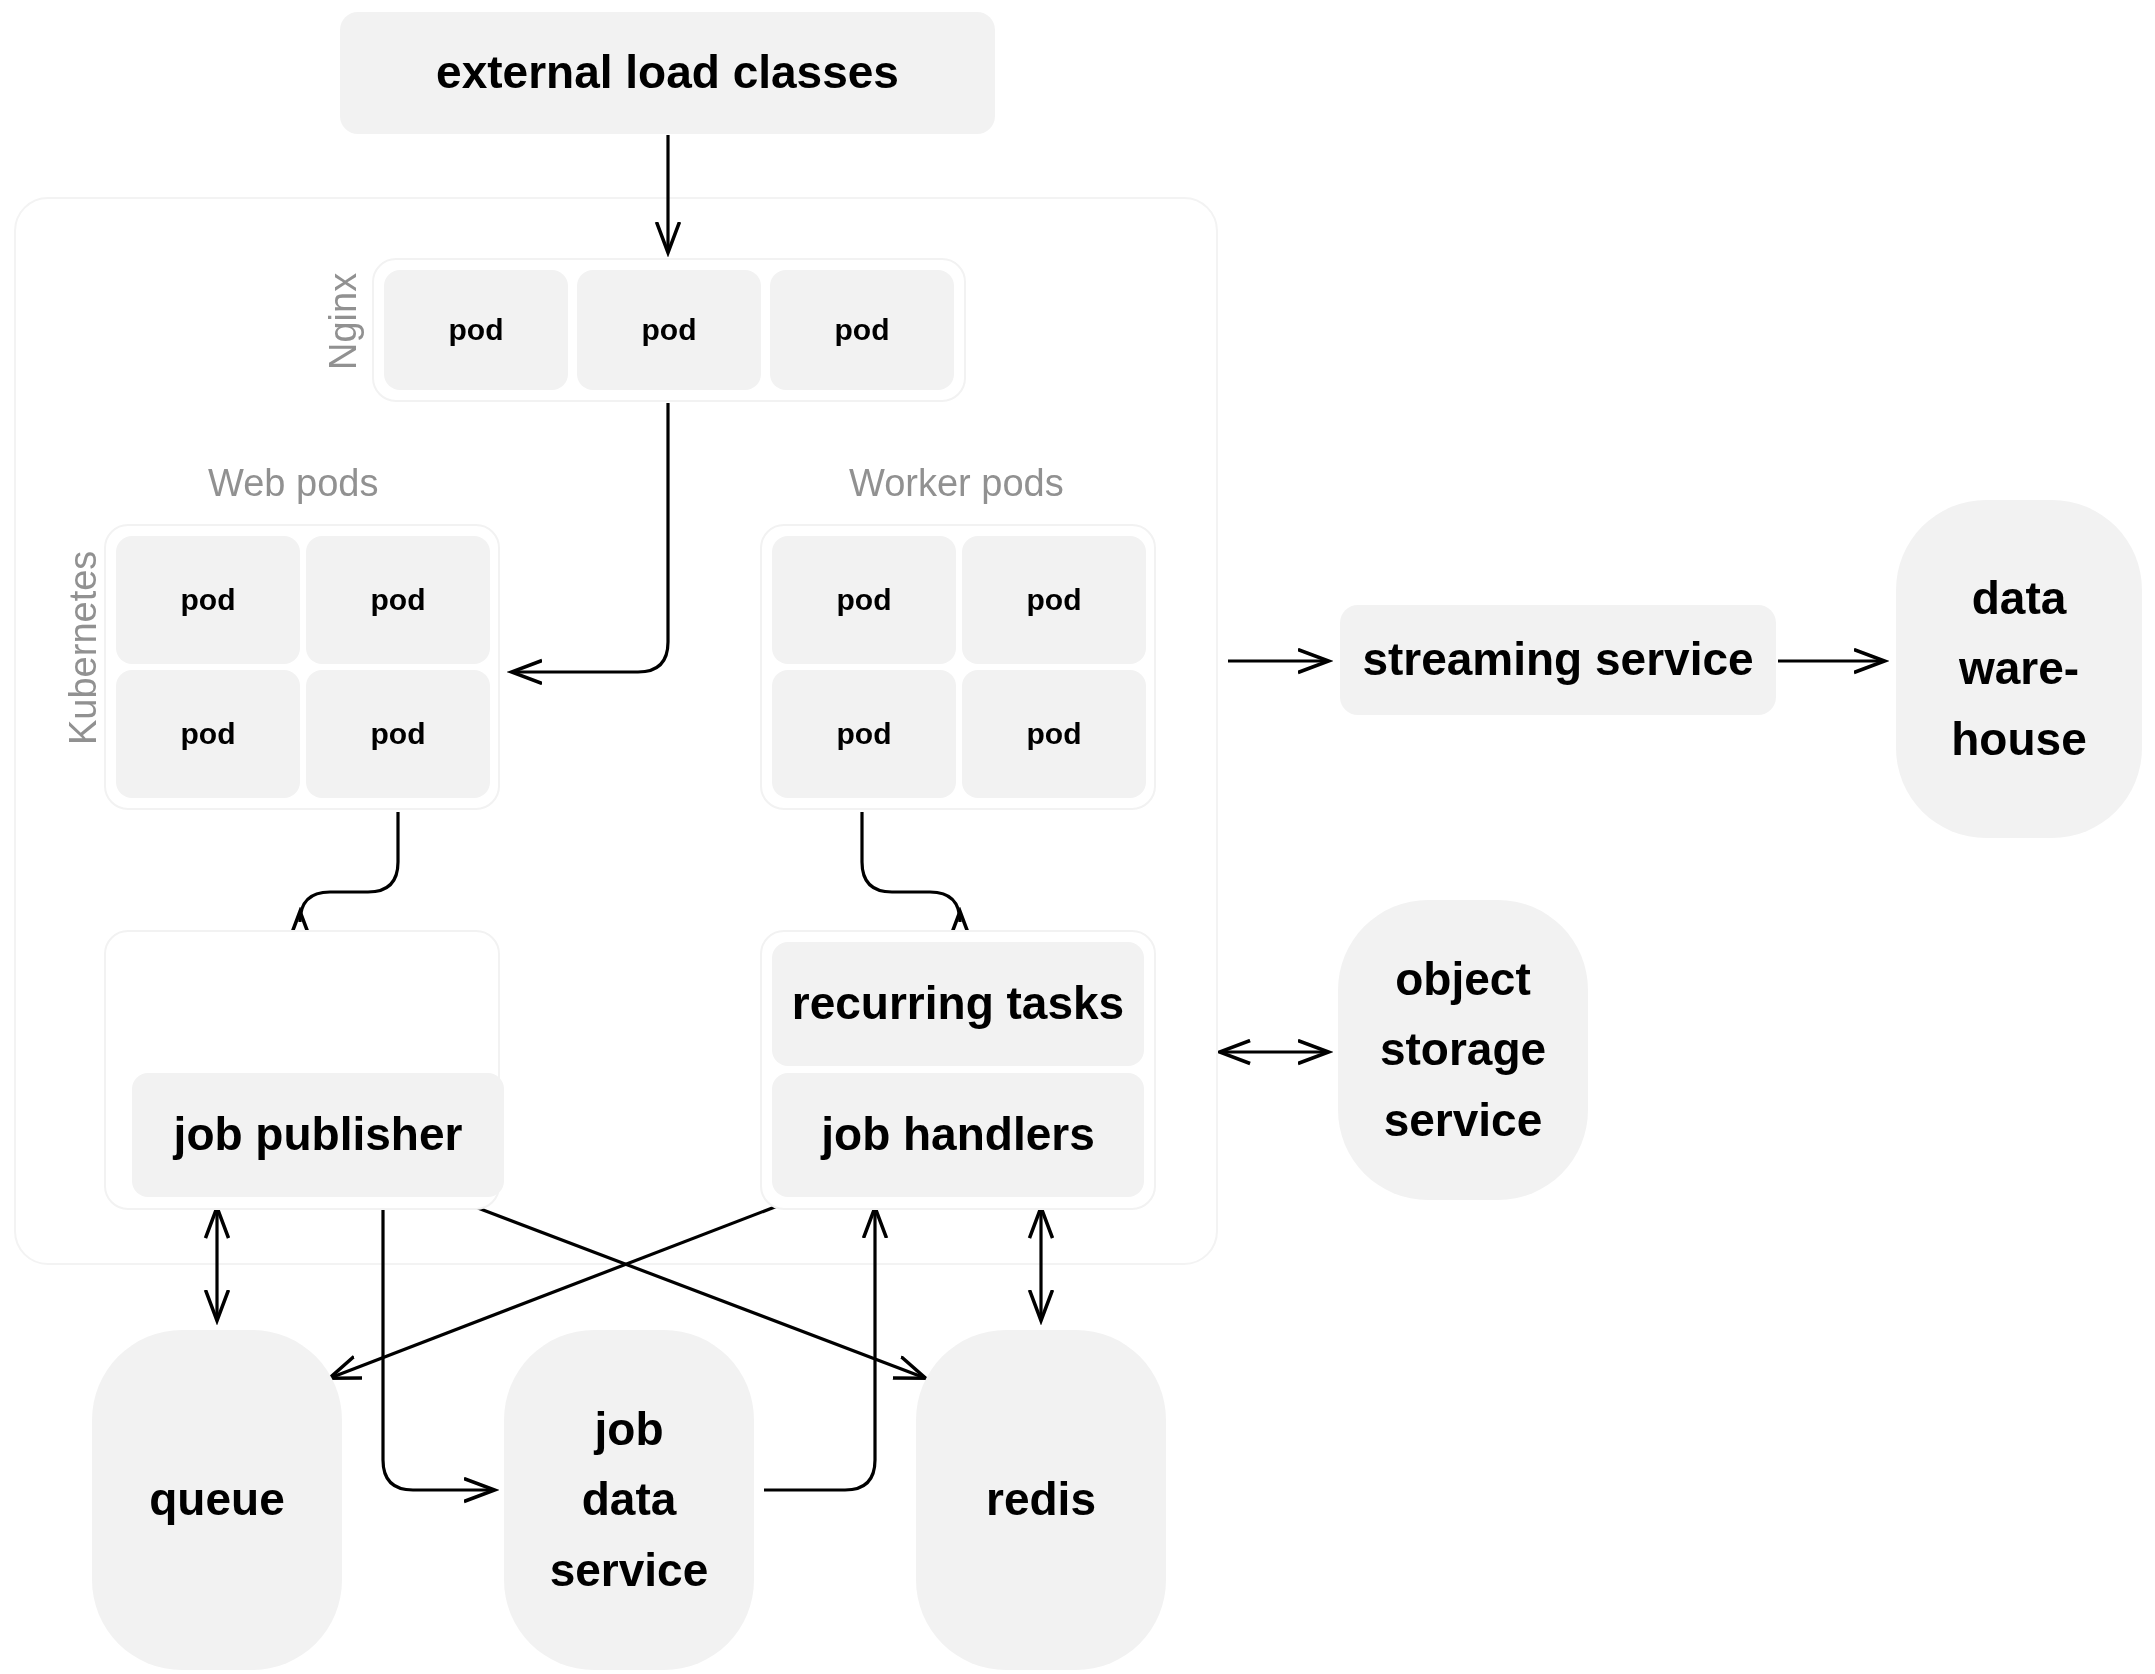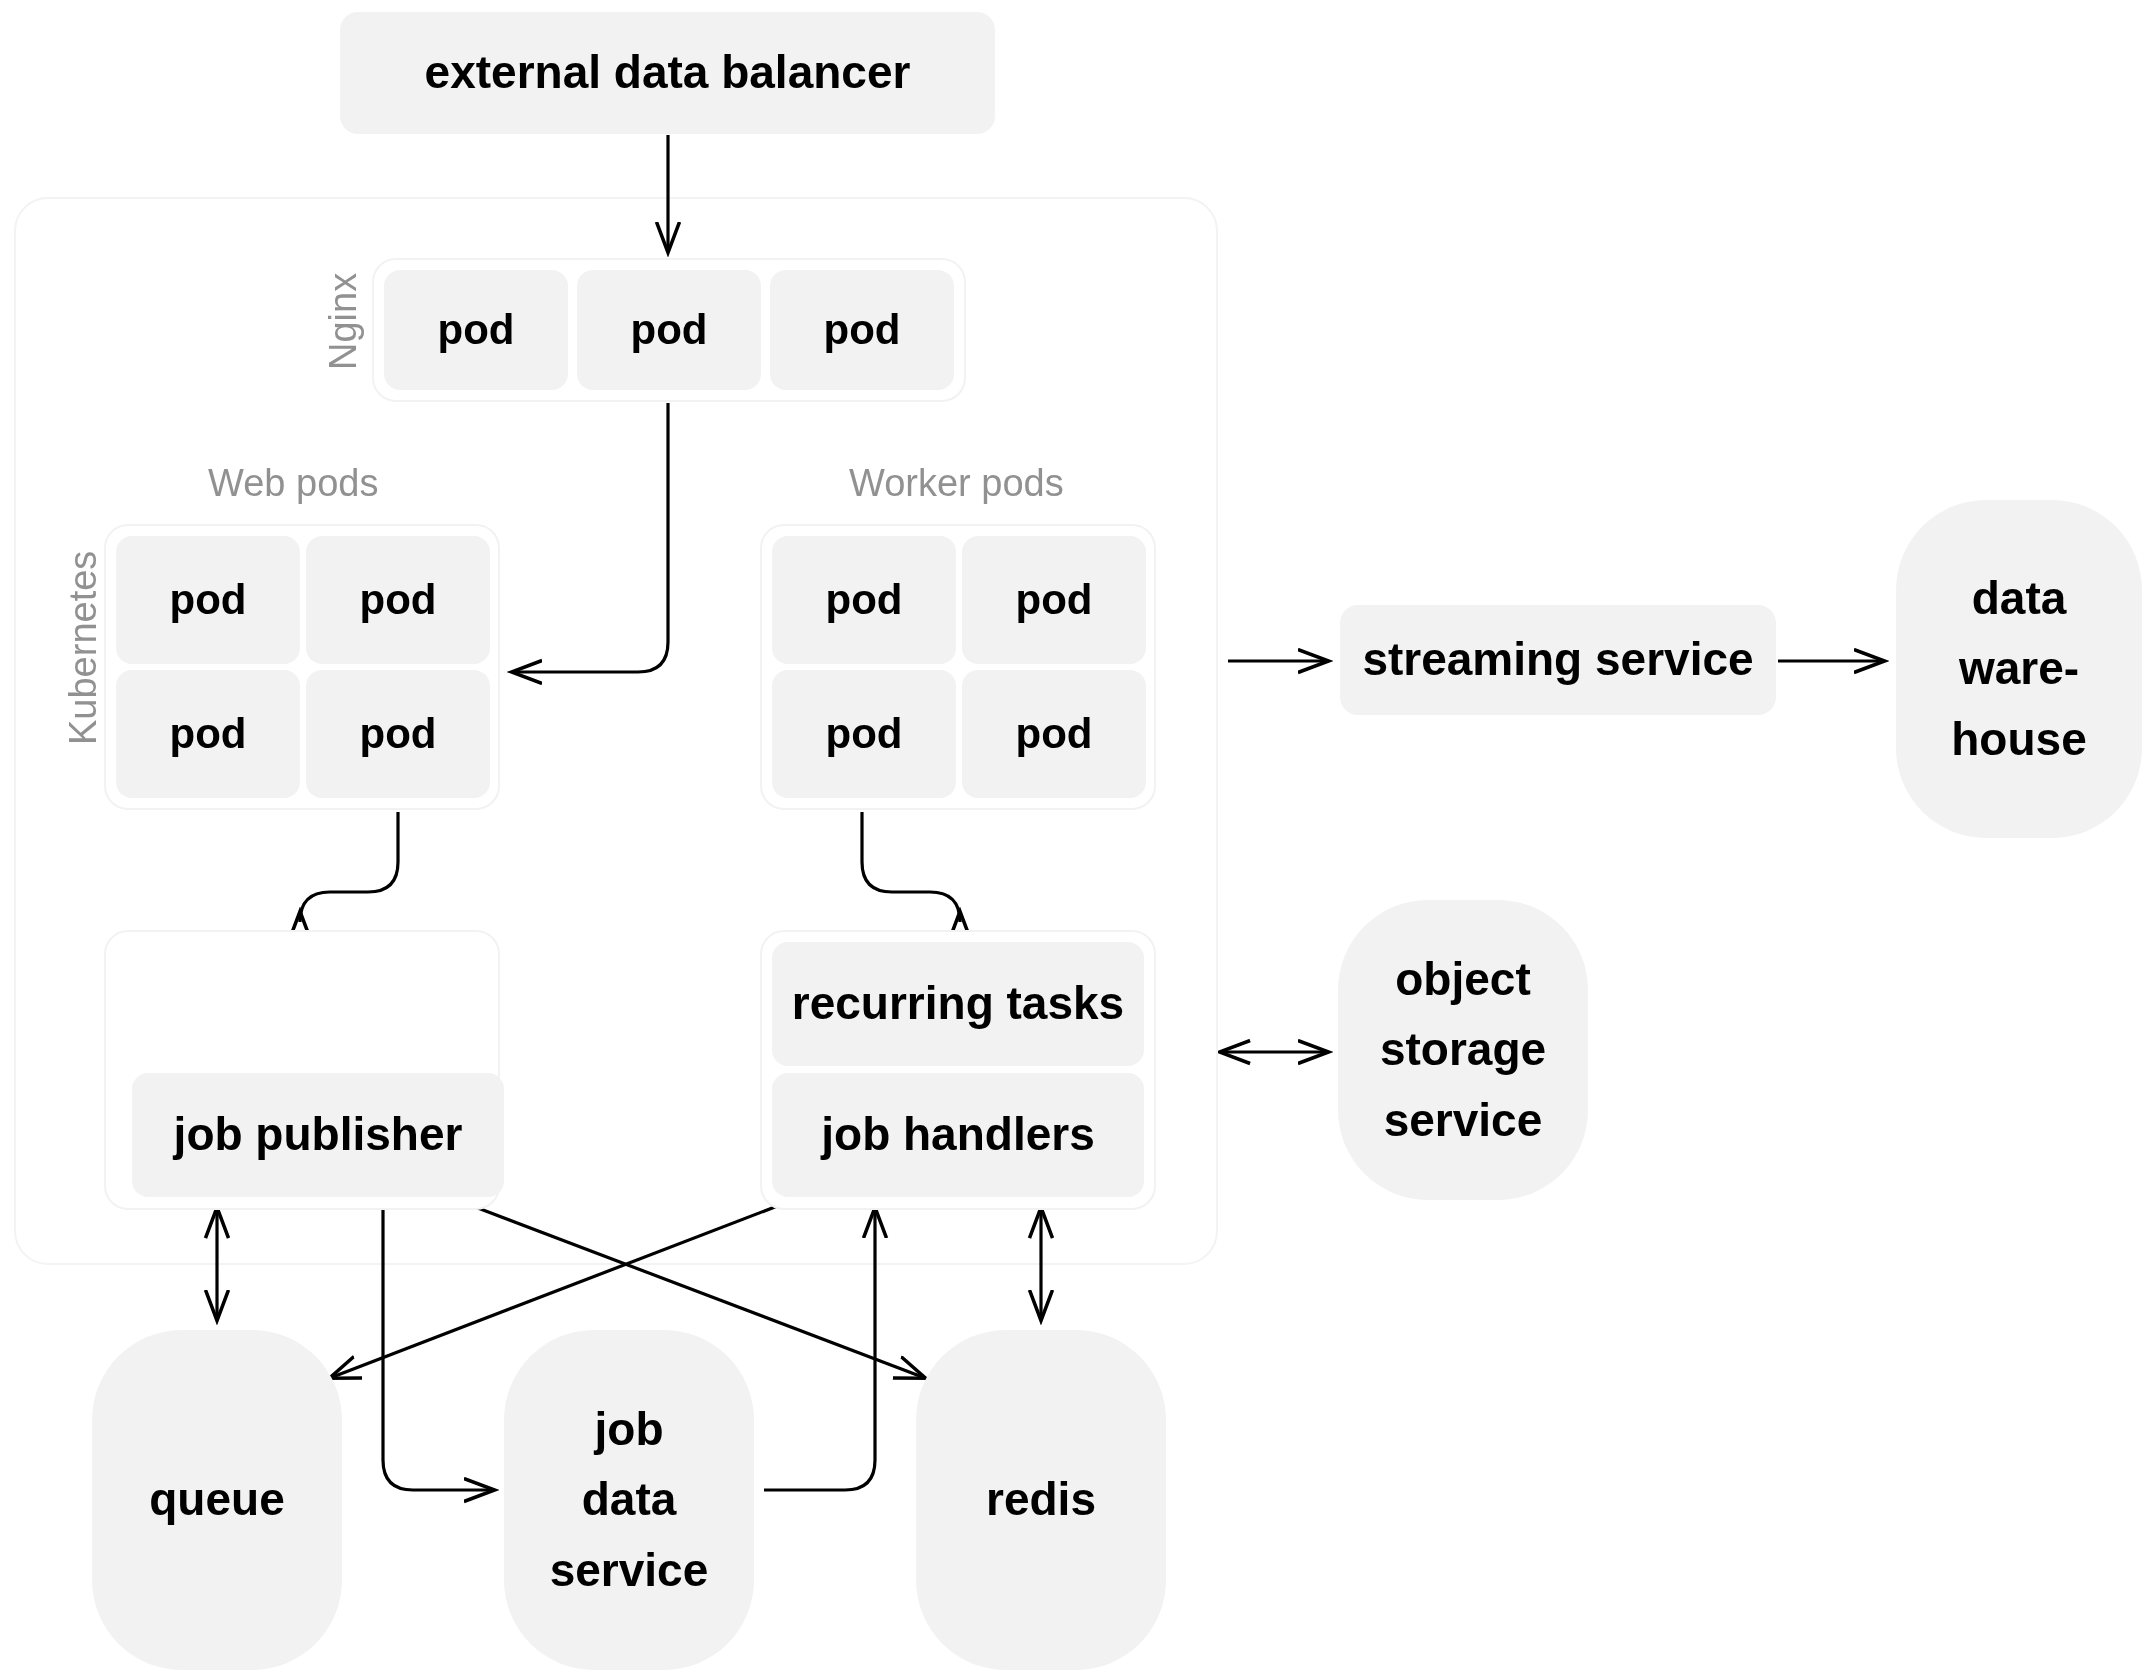--- a/index.html
+++ b/index.html
@@ -35,21 +35,21 @@
     color: #000000;
     font-weight: bold;
     line-height: 1.12;
     box-sizing: border-box;
     z-index: 10;
   }
   .rect  { border-radius: 18px; }
   .pill  { border-radius: 90px; gap: 19px; }
   .podbox {
     border-radius: 16px;
-    font-size: 42px;
+    font-size: 30px;
   }
   .svcbox { font-size: 46px; }
   .grouped {
     position: absolute;
     background: #ffffff;
     border: 2px solid #f2f2f2;
     border-radius: 24px;
     box-sizing: border-box;
     z-index: 8;
   }
@@ -76,21 +76,21 @@
 </style>
 </head>
 <body>
 
 <div id="stage">
 
   <div class="cluster" style="left:14px; top:197px; width:1204px; height:1068px;"></div>
 
   <div class="grouplabel vertlabel" style="left:62px; top:745px;">Kubernetes</div>
 
-  <div class="node rect svcbox" style="left:340px; top:12px; width:655px; height:122px;">external data balancer</div>
+  <div class="node rect svcbox" style="left:340px; top:12px; width:655px; height:122px;">external load classes</div>
 
   <div class="grouplabel vertlabel" style="left:322px; top:370px;">Nginx</div>
 
   <div class="grouped" style="left:372px; top:258px; width:594px; height:144px;"></div>
 
   <div class="node podbox" style="left:384px; top:270px; width:184px; height:120px;">pod</div>
   <div class="node podbox" style="left:577px; top:270px; width:184px; height:120px;">pod</div>
   <div class="node podbox" style="left:770px; top:270px; width:184px; height:120px;">pod</div>
 
   <div class="grouplabel" style="left:208px; top:462px;">Web pods</div>

